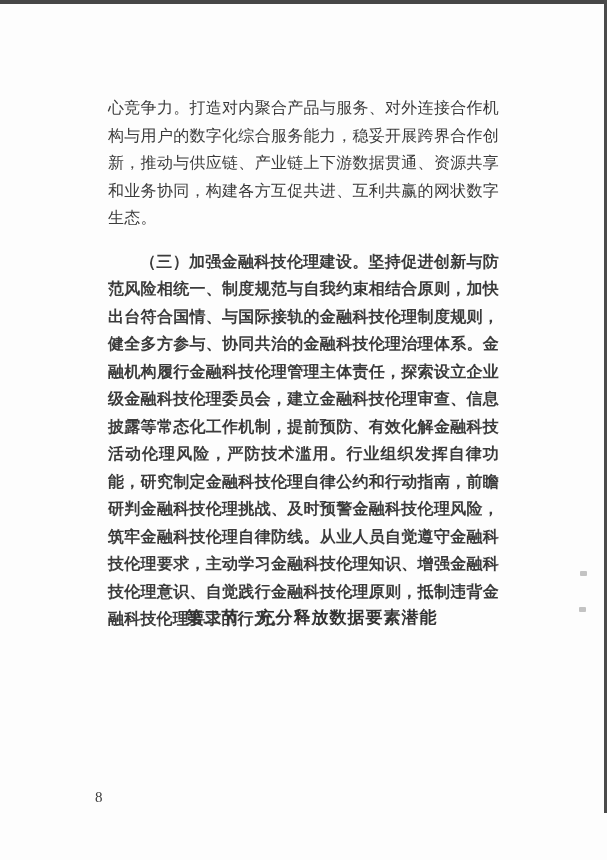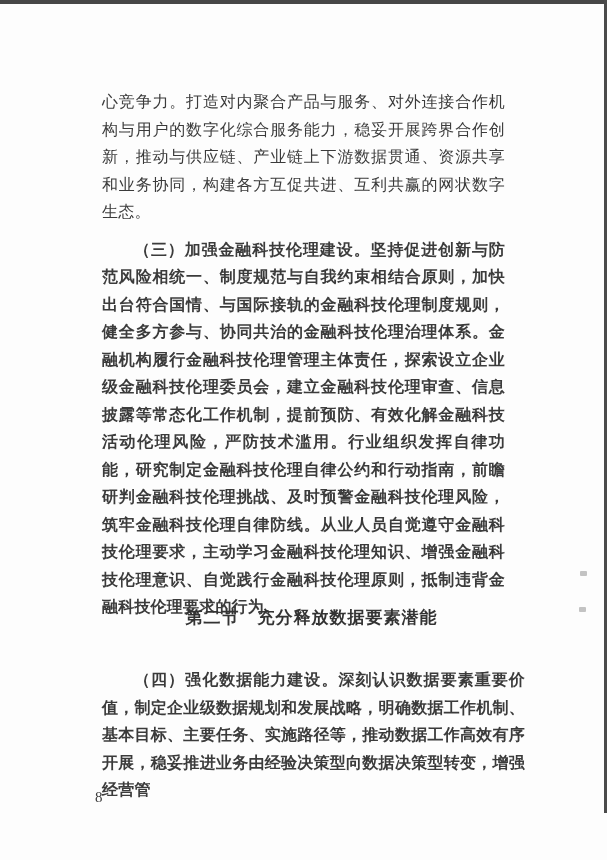--- a/index.html
+++ b/index.html
@@ -39,21 +39,21 @@
   .speck2 { left: 579px; top: 607px; width: 7px; height: 5px; }
 
   
   .body-text {
     position: absolute;
     left: 92px;
     top: 78px;
     width: 423px;
   }
   .para {
-    margin: 10px;
+    margin: 16px;
     font-size: 16px;
     line-height: 27.5px;
     letter-spacing: 0.2px;
     text-align: justify;
     text-justify: inter-ideograph;
     word-break: break-all;
   }
   .para.indent { text-indent: 2em; font-weight: bold; }
 
   .heading {
@@ -90,20 +90,19 @@
   <div class="bar-top"></div>
   <div class="bar-right"></div>
 
   <div class="body-text">
     <p class="para">心竞争力。打造对内聚合产品与服务、对外连接合作机构与用户的数字化综合服务能力，稳妥开展跨界合作创新，推动与供应链、产业链上下游数据贯通、资源共享和业务协同，构建各方互促共进、互利共赢的网状数字生态。</p>
     <p class="para indent">（三）加强金融科技伦理建设。坚持促进创新与防范风险相统一、制度规范与自我约束相结合原则，加快出台符合国情、与国际接轨的金融科技伦理制度规则，健全多方参与、协同共治的金融科技伦理治理体系。金融机构履行金融科技伦理管理主体责任，探索设立企业级金融科技伦理委员会，建立金融科技伦理审查、信息披露等常态化工作机制，提前预防、有效化解金融科技活动伦理风险，严防技术滥用。行业组织发挥自律功能，研究制定金融科技伦理自律公约和行动指南，前瞻研判金融科技伦理挑战、及时预警金融科技伦理风险，筑牢金融科技伦理自律防线。从业人员自觉遵守金融科技伦理要求，主动学习金融科技伦理知识、增强金融科技伦理意识、自觉践行金融科技伦理原则，抵制违背金融科技伦理要求的行为。</p>
   </div>
 
   <h2 class="heading">第二节　充分释放数据要素潜能</h2>
 
-  <p class="para indent para3">（四）强化数据能力建设。深刻认识数据要素重要价值，制定企业级数据规划和发展战略，明确数据工作机制、基本目标、主要任务、实施路径等，推动数据工作高效有序开展，稳妥推进业务由经验决策型向数据决策型转变，增强经营管</p>
 
   <div class="page-number">8</div>
 
   <div class="speck speck1"></div>
   <div class="speck speck2"></div>
 
 </div>
 
 </body></html>

